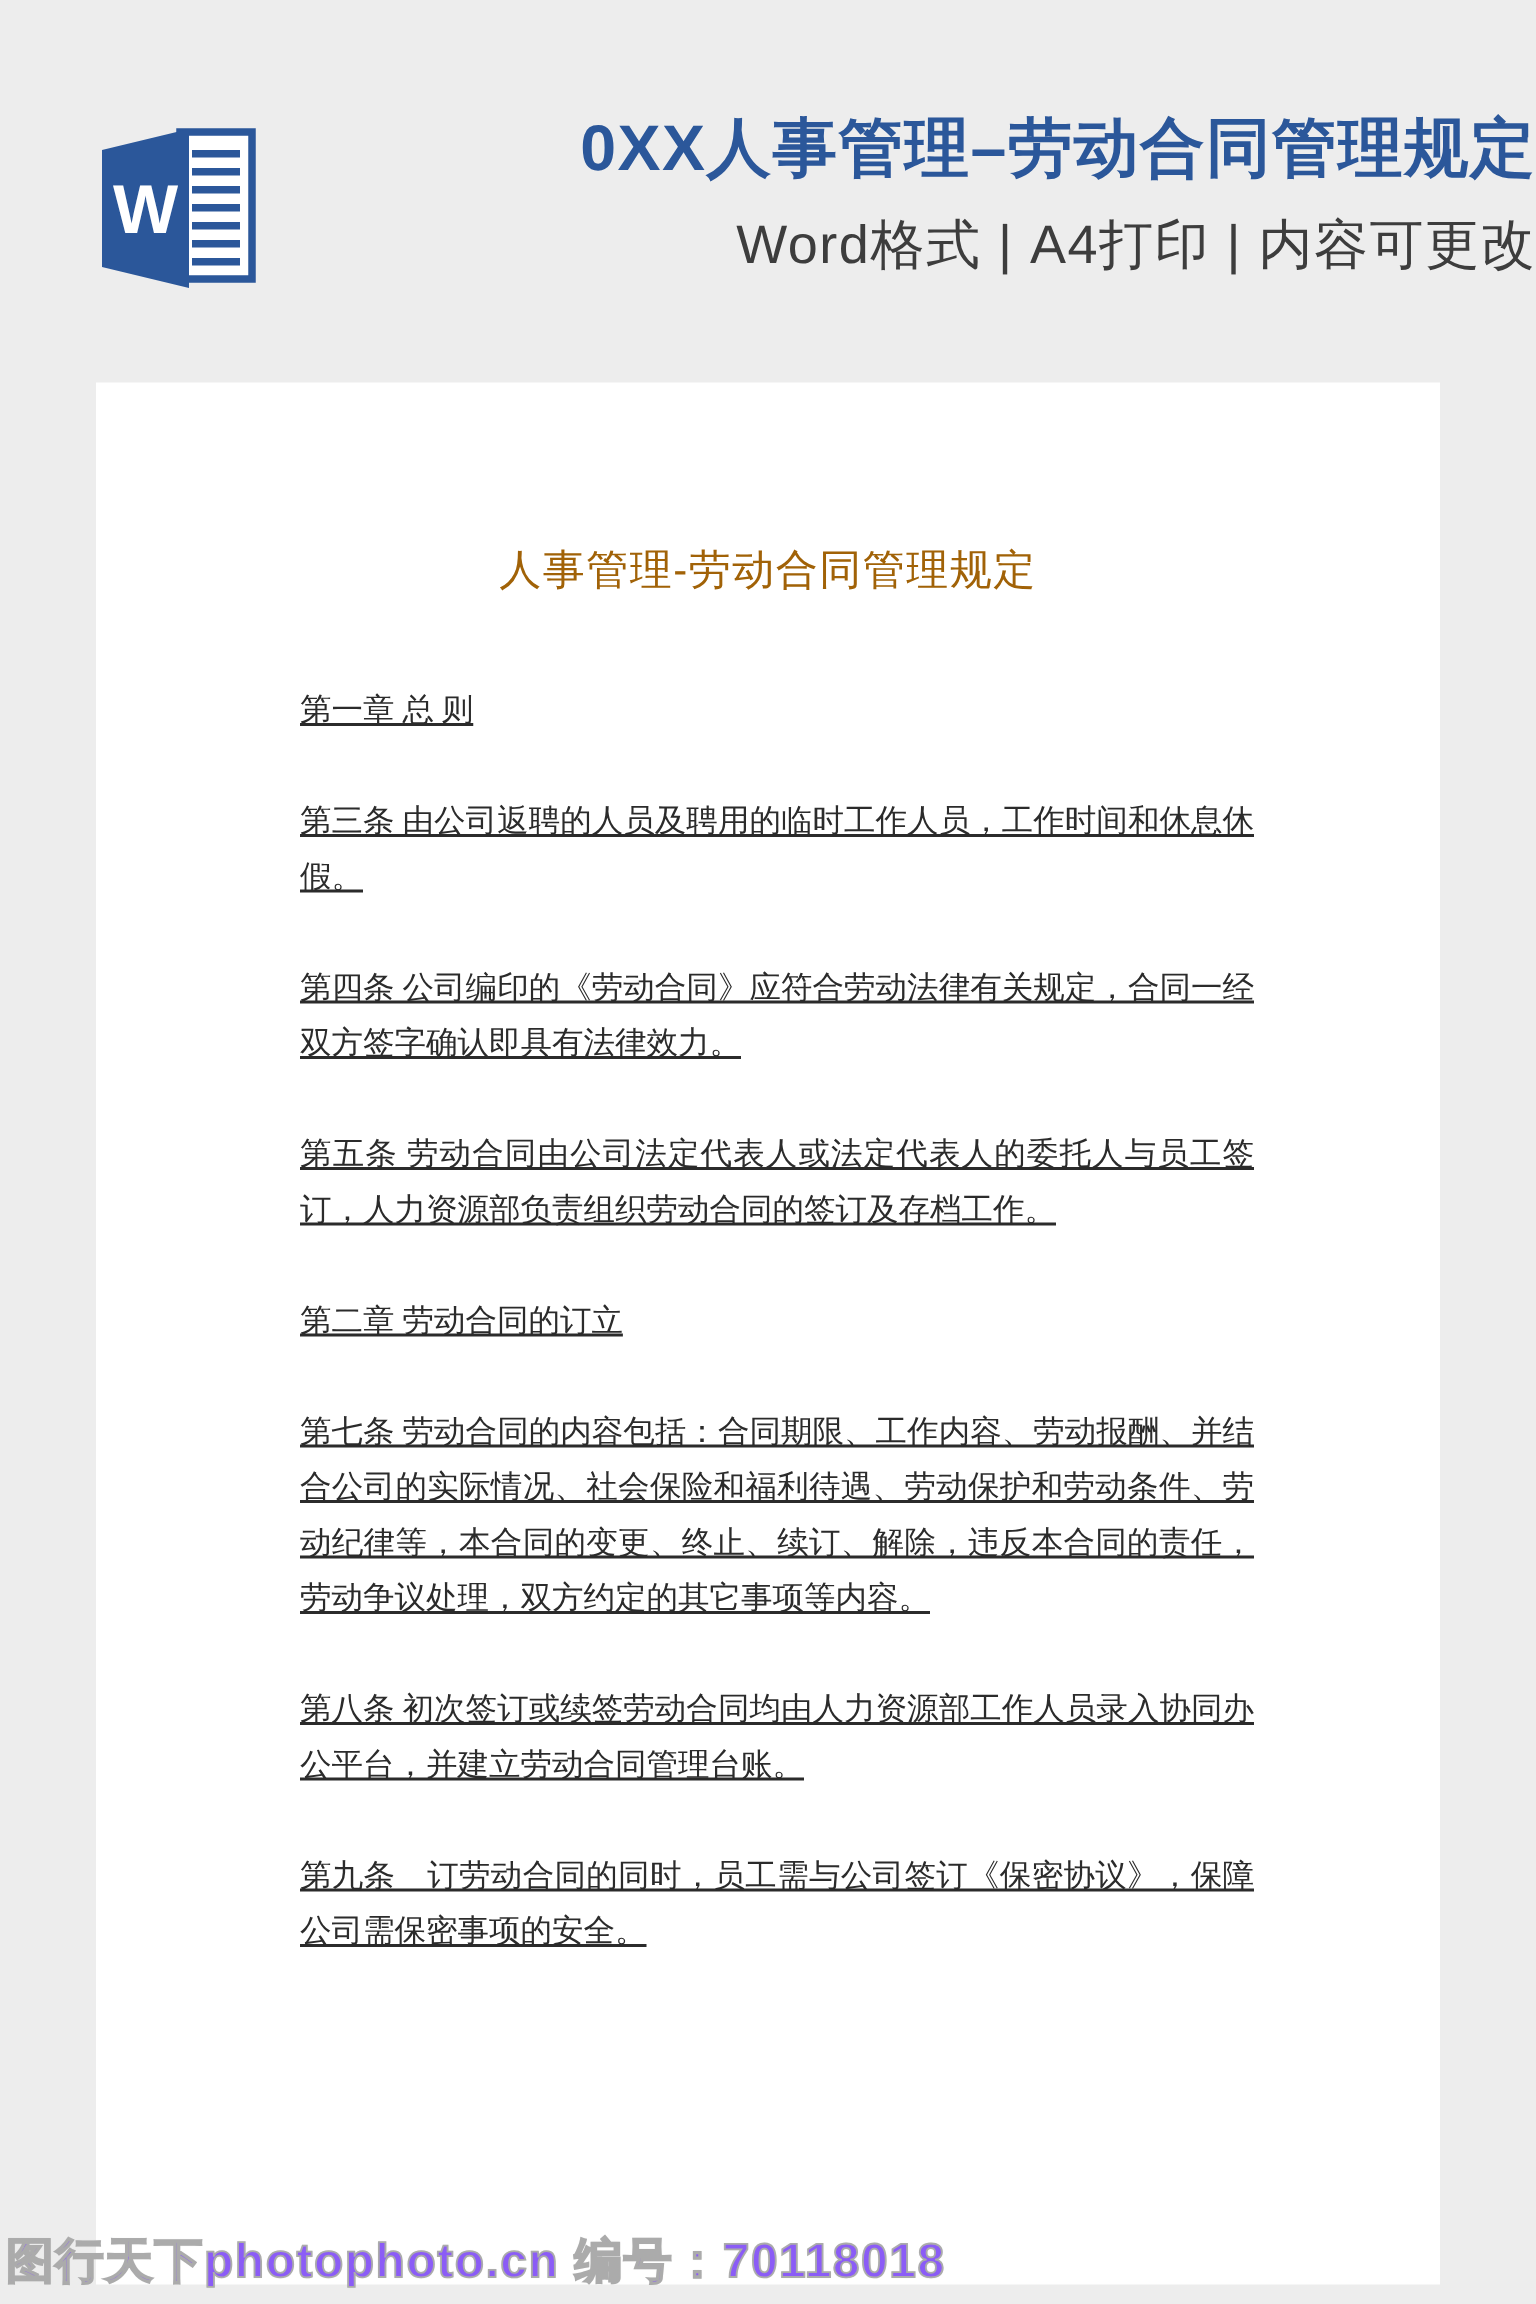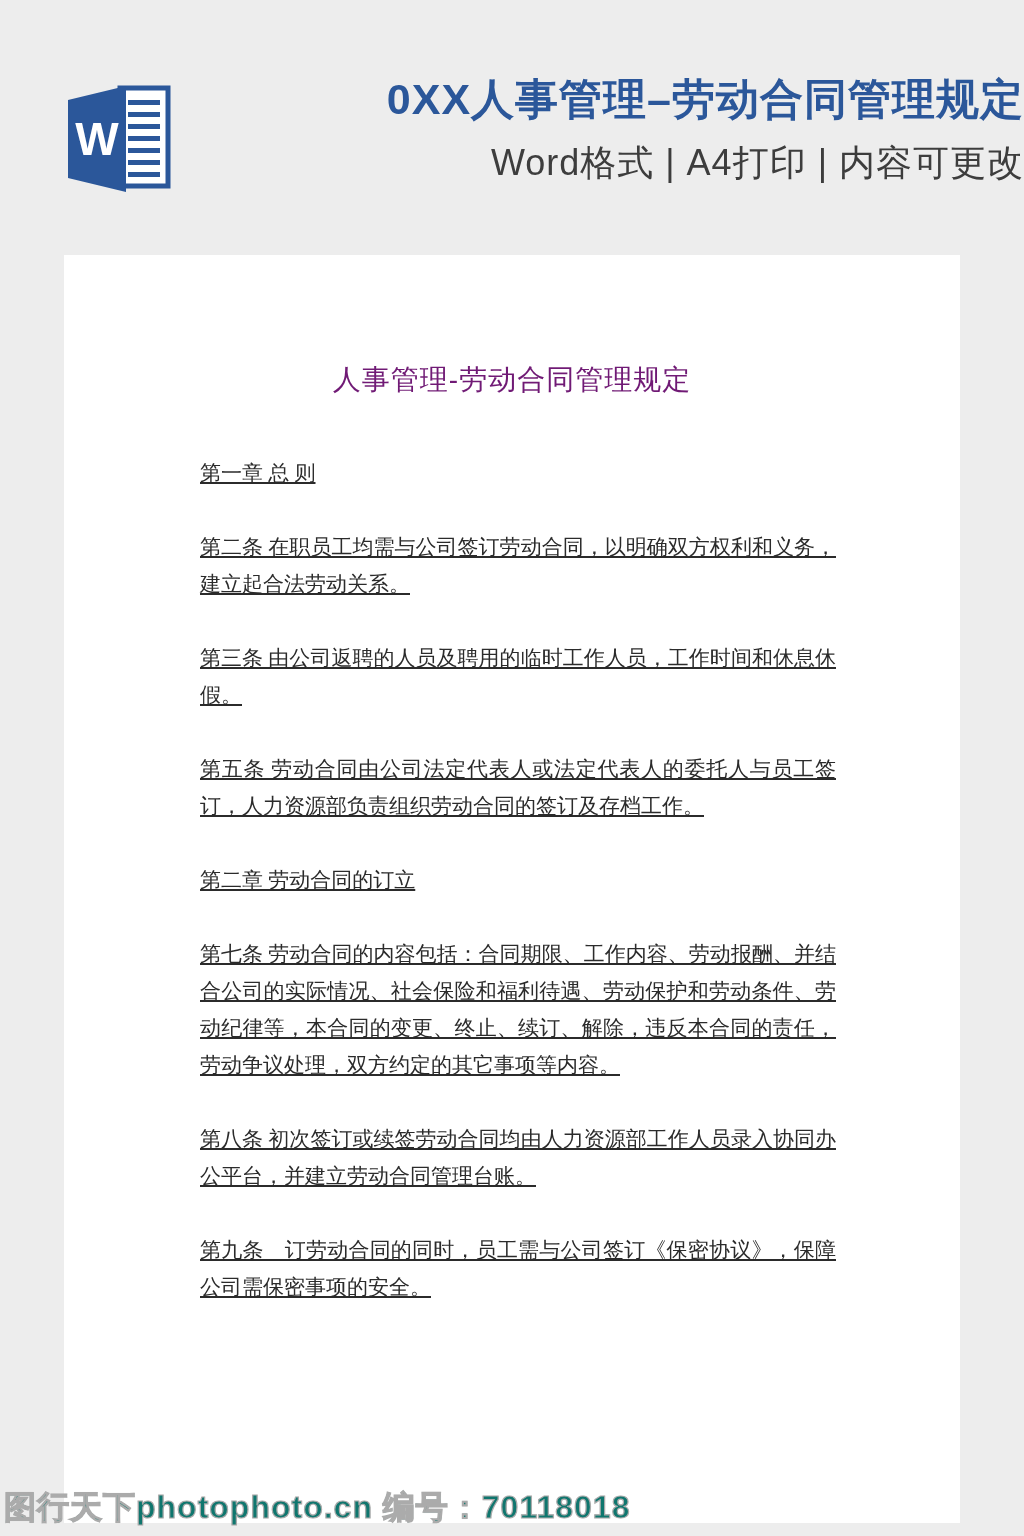--- a/index.html
+++ b/index.html
@@ -40,21 +40,21 @@
   .page {
     position: absolute;
     left: 64px; top: 255px;
     width: 896px; height: 1268px;
     background: #ffffff;
   }
   .doc-title {
     margin-top: 106px;
     text-align: center;
     font-size: 28px;
-    color: #701a75;
+    color: #a16207;
     letter-spacing: 1px;
     font-family: "Liberation Sans", sans-serif;
   }
   .doc-body {
     margin: 56px 124px 0 136px;
     font-size: 21px;
     line-height: 37px;
     color: #2b2b2b;
     text-align: justify;
     font-family: "Liberation Serif", serif;
@@ -62,21 +62,21 @@
   .block { margin-bottom: 37px; text-decoration: underline; }
   .block p { margin: 0; }
 
   
   .watermark {
     position: absolute;
     left: 4px; top: 1486px;
     font-size: 32px;
     font-weight: bold;
     letter-spacing: 1px;
-    color: #0f766e;
+    color: #8b5cf6;
     -webkit-text-stroke: 1.2px #ababab;
     text-shadow: 0 0 1px #b5b5b5;
     white-space: nowrap;
   }
 </style>
 </head>
 <body>
 
 <div class="word-icon">
   <svg viewBox="0 0 122 126" width="122" height="126">
@@ -100,24 +100,24 @@
   <div class="header-subtitle">Word格式 | A4打印 | 内容可更改</div>
 </div>
 
 <div class="page">
   <div class="doc-title">人事管理-劳动合同管理规定</div>
   <div class="doc-body" id="doc-body">
       <div class="block">
         <p>第一章 总 则</p>
       </div>
       <div class="block">
-        <p>第二条 在职员工均需与公司签订劳动合同，以明确双方权利和义务，建立起合法劳动关系。</p>
+        <p>第三条 由公司返聘的人员及聘用的临时工作人员，工作时间和休息休假。</p>
       </div>
       <div class="block">
-        <p>第三条 由公司返聘的人员及聘用的临时工作人员，工作时间和休息休假。</p>
+        <p>第四条 公司编印的《劳动合同》应符合劳动法律有关规定，合同一经双方签字确认即具有法律效力。</p>
       </div>
       <div class="block">
         <p>第五条 劳动合同由公司法定代表人或法定代表人的委托人与员工签订，人力资源部负责组织劳动合同的签订及存档工作。</p>
       </div>
       <div class="block">
         <p>第二章 劳动合同的订立</p>
       </div>
       <div class="block">
         <p>第七条 劳动合同的内容包括：合同期限、工作内容、劳动报酬、并结合公司的实际情况、社会保险和福利待遇、劳动保护和劳动条件、劳动纪律等，本合同的变更、终止、续订、解除，违反本合同的责任，劳动争议处理，双方约定的其它事项等内容。</p>
       </div>

